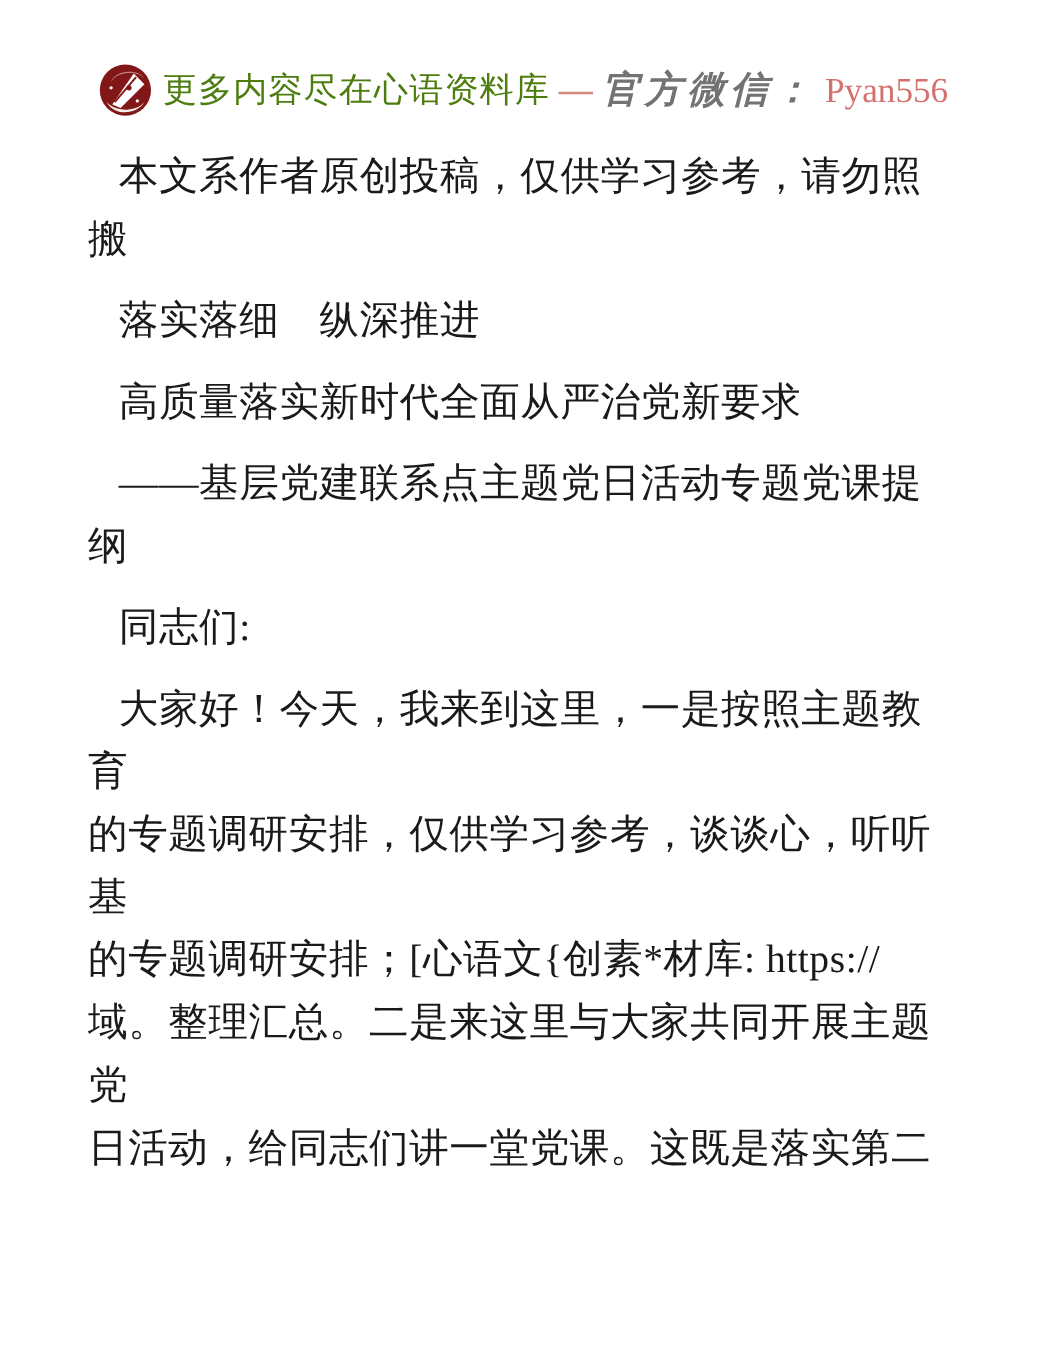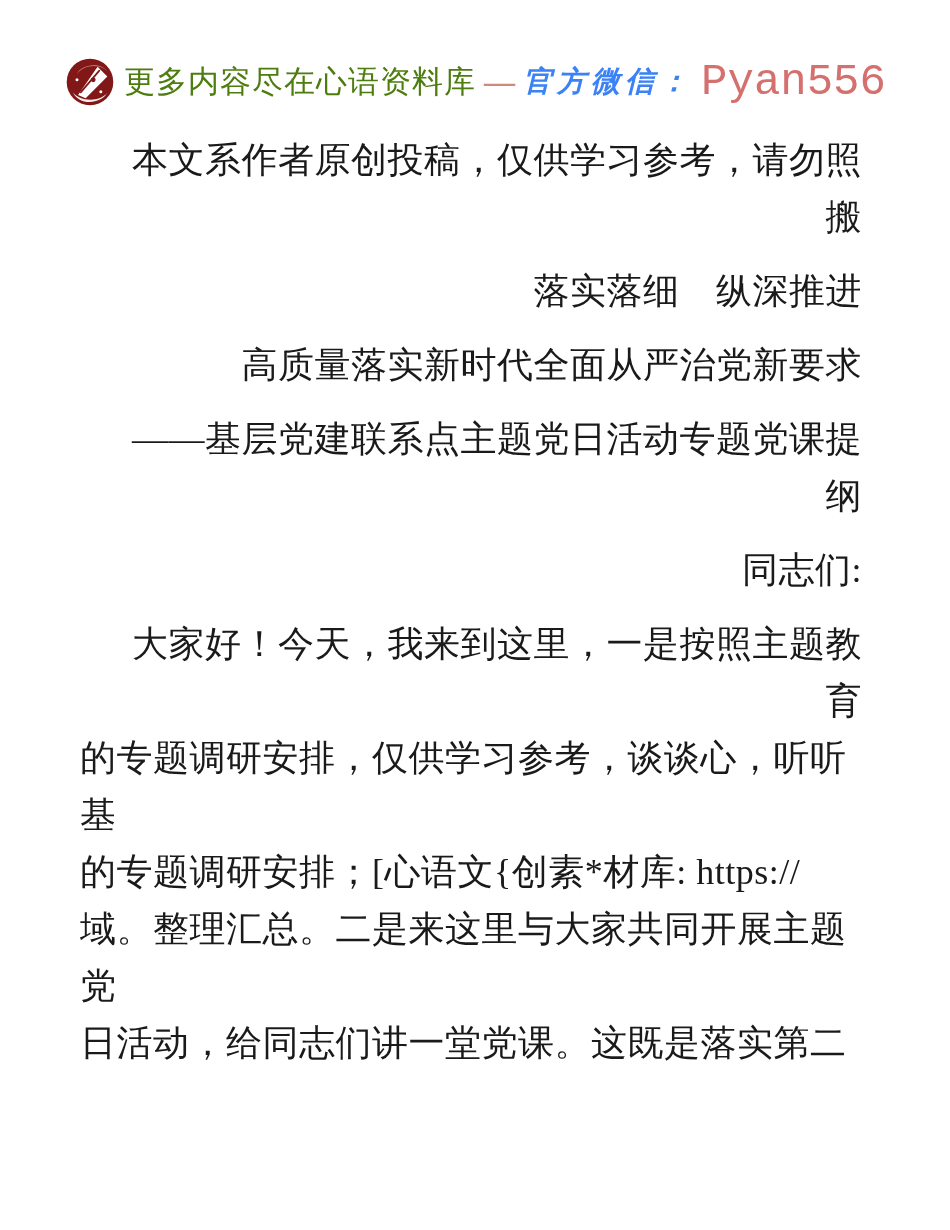--- a/index.html
+++ b/index.html
@@ -22,43 +22,43 @@
   .banner.header { margin-top: 56px; margin-bottom: 24px; }
   .logo { width: 52px; height: 52px; flex: 0 0 auto; display: inline-block; }
   .brand {
     color: #4d7c0f;
     font-size: 31px;
     letter-spacing: 1px;
     font-weight: normal;
   }
   .sep { color: #d1897c; font-size: 31px; font-weight: bold; }
   .wechat-label {
-    color: #3b82f6;
-    font-size: 29px;
+    color: #737373;
+    font-size: 34px;
     font-style: italic;
     letter-spacing: 5px;
     font-weight: bold;
   }
   .wechat-id {
     color: #d4706d;
-    font-size: 44px;
-    font-family: Liberation Mono, monospace;
+    font-size: 32px;
+    font-family: Liberation Serif, serif;
   }
   .content {
     padding: 0 88px 0 80px;
   }
   .para { margin: 0 0 17px 0; }
   .t-line {
     display: block;
     font-size: 36px;
     line-height: 57px;
     letter-spacing: 0.5px;
     color: #1a1a1a;
   }
-  .t-line.first { text-indent: 28px; text-align: right; }
+  .t-line.first { text-indent: 28px; }
 </style>
 </head>
 <body>
 
 <div class="banner header">
   <span class="logo">
     <svg viewBox="0 0 48 48" width="52" height="52" aria-hidden="true">
       <circle cx="24" cy="24" r="21.5" fill="#821717"></circle>
       <path d="M8 33 C12 41 32 44 40 34 C34 45 13 46 8 33 Z" fill="#ffffff" opacity="0.92"></path>
       <path d="M12 17 C15 8 33 5 40 14 C32 6 16 9 12 17 Z" fill="#ffffff" opacity="0.55"></path>

